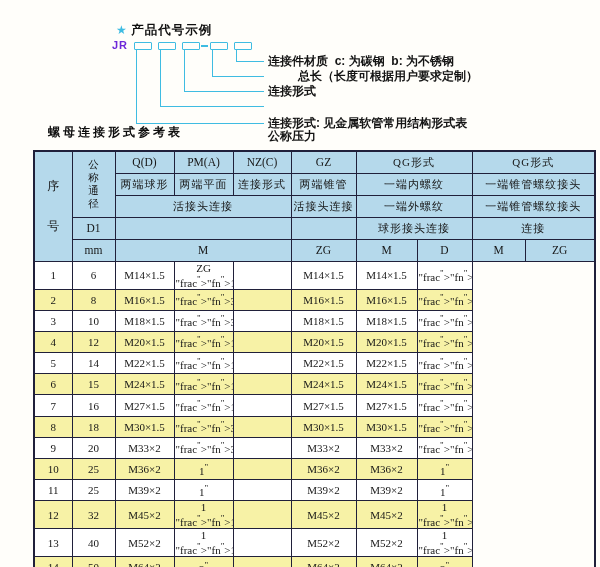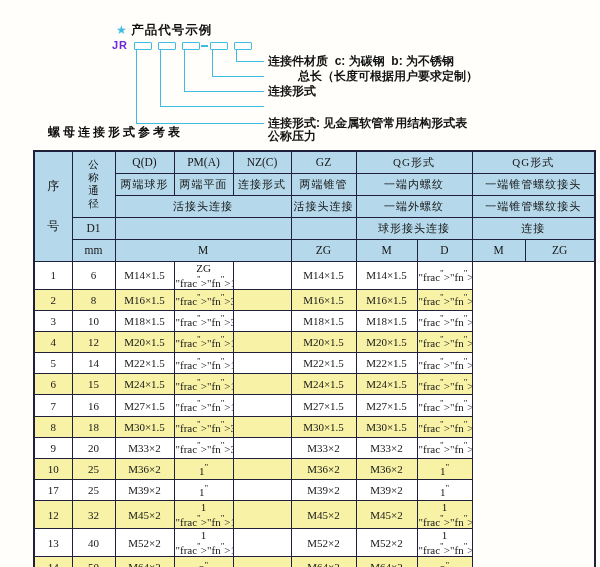--- a/index.html
+++ b/index.html
@@ -263,21 +263,21 @@
           <td>10</td>
           <td>25</td>
           <td>M36×2</td>
           <td>1<span class="dq">"</span></td>
           <td></td>
           <td>M36×2</td>
           <td>M36×2</td>
           <td>1<span class="dq">"</span></td>
         </tr>
         <tr>
-          <td>17</td>
+          <td>11</td>
           <td>25</td>
           <td>M39×2</td>
           <td>1<span class="dq">"</span></td>
           <td></td>
           <td>M39×2</td>
           <td>M39×2</td>
           <td>1<span class="dq">"</span></td>
         </tr>
         <tr class="alt">
           <td>12</td>

